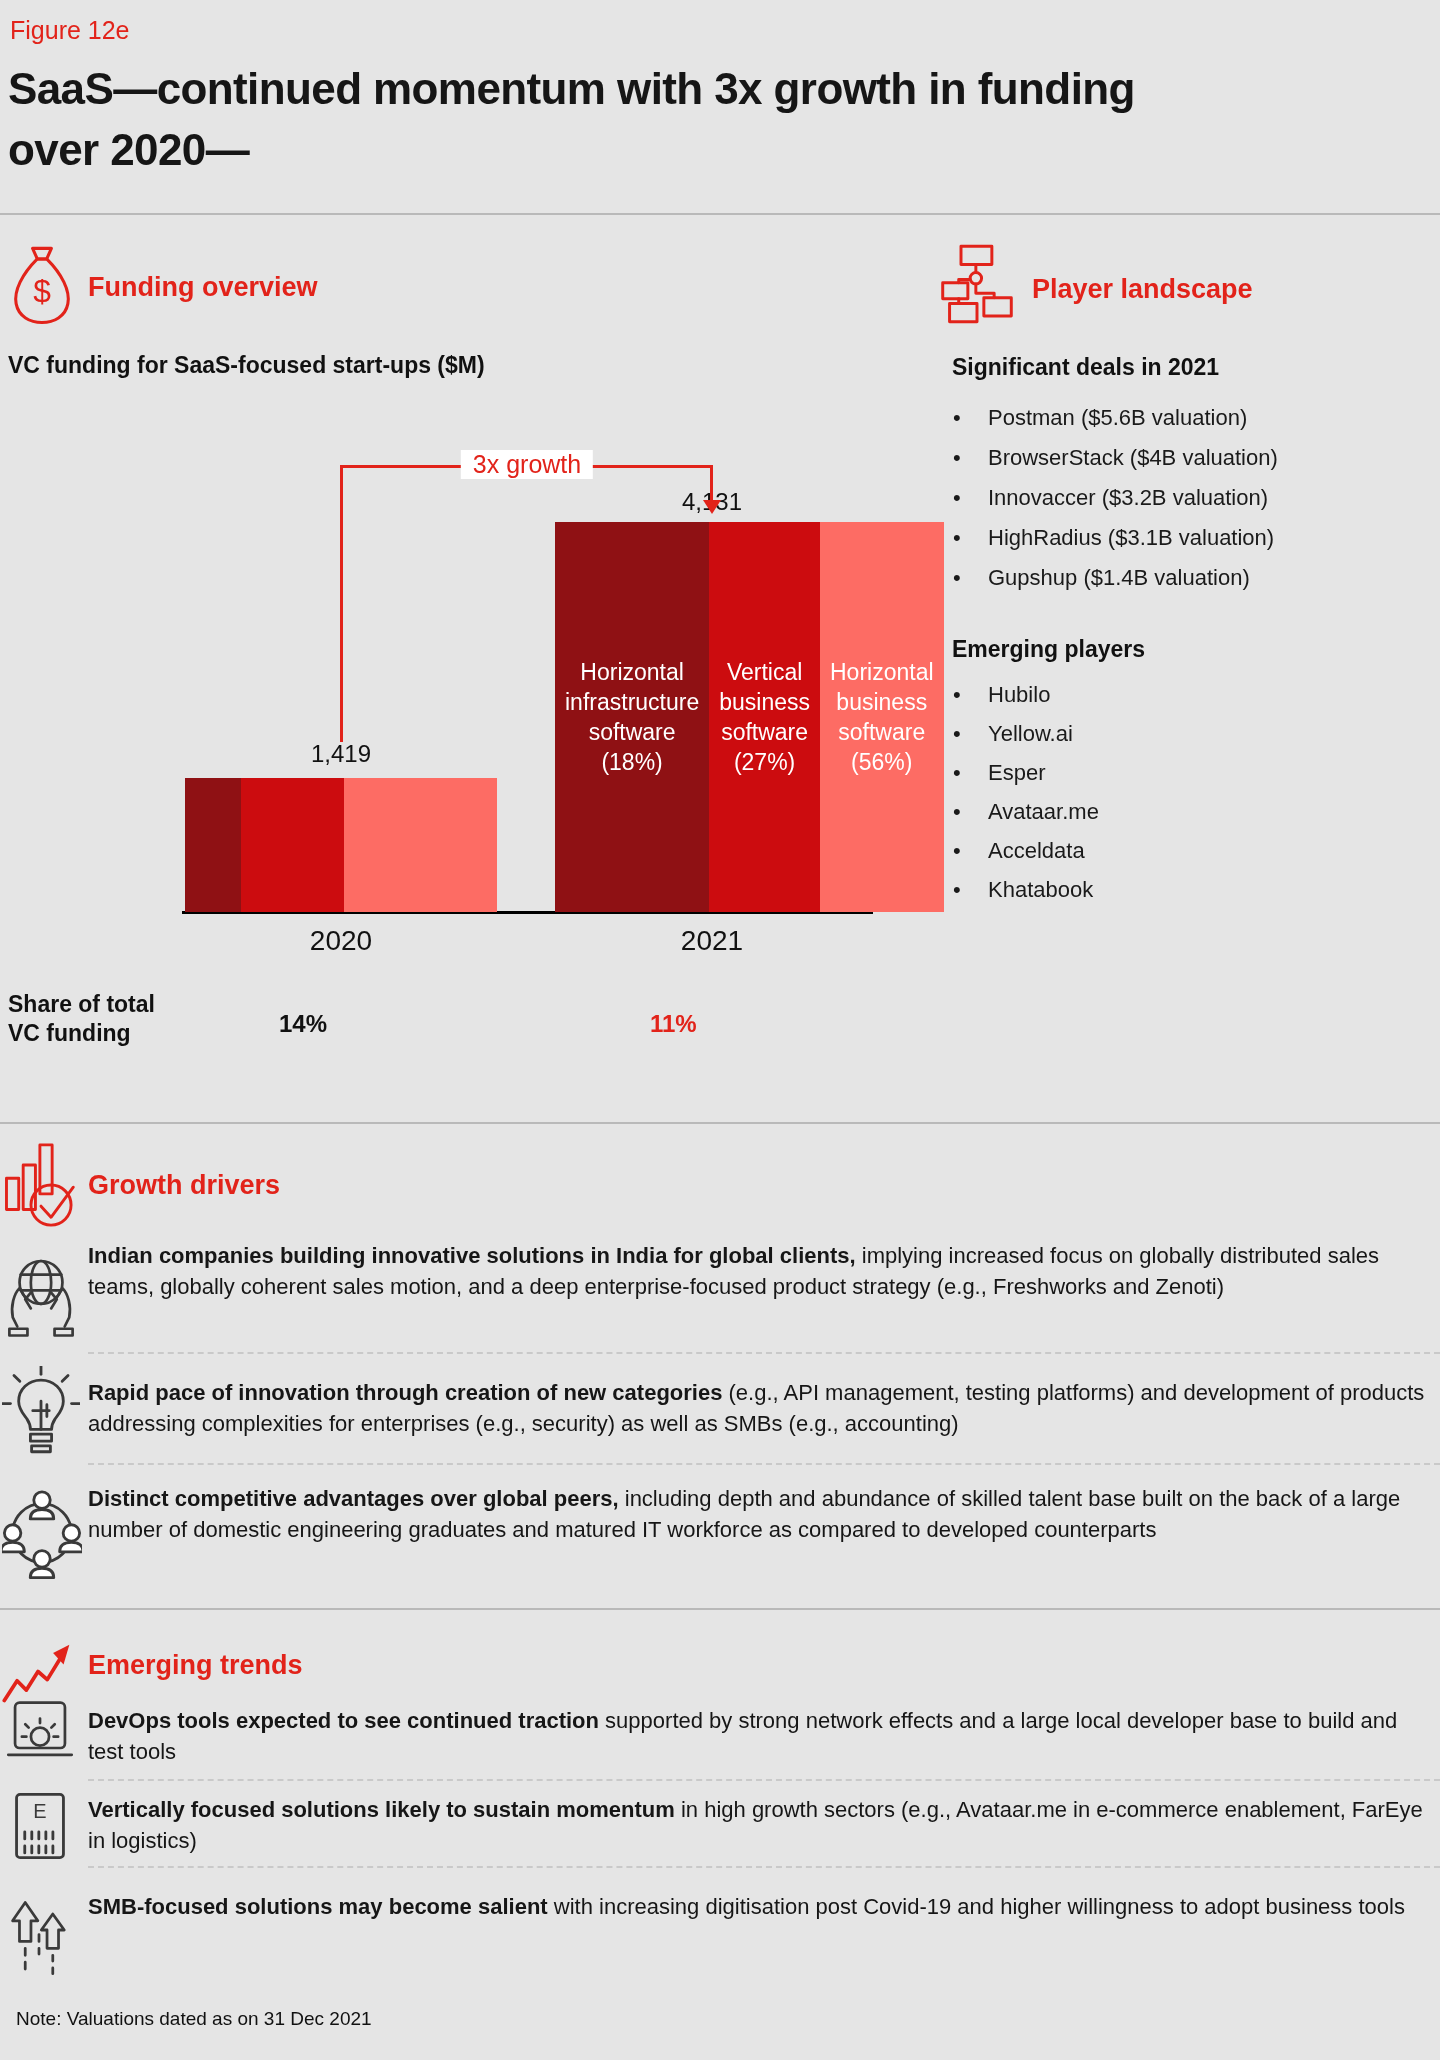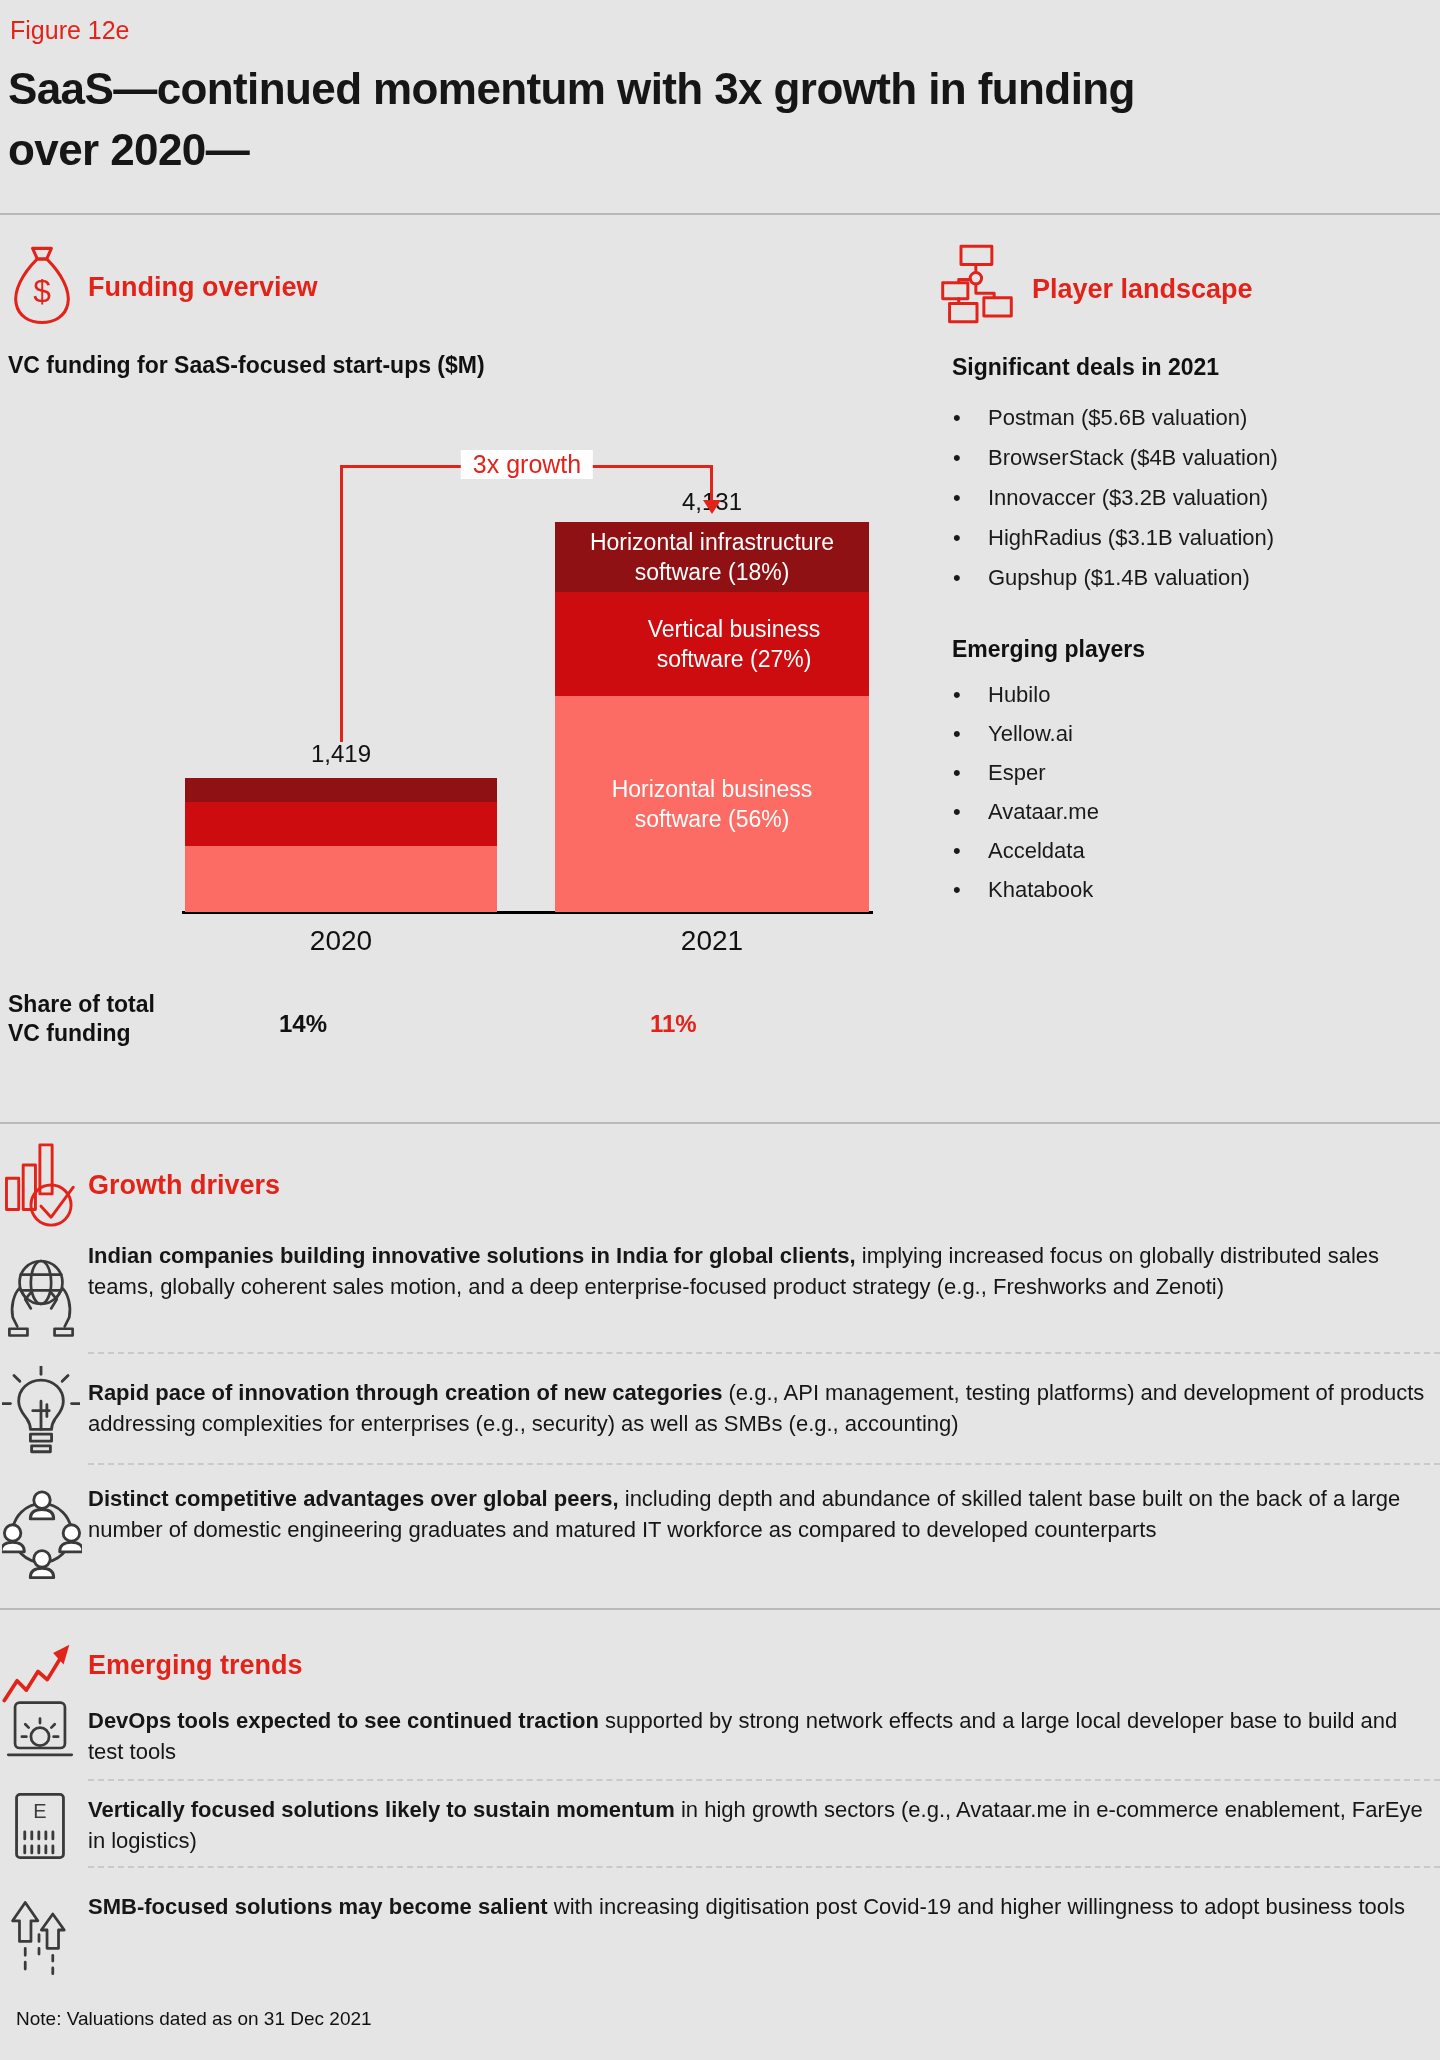--- a/index.html
+++ b/index.html
@@ -15,21 +15,21 @@
   .hr-solid{left:0;width:1440px;height:0;border-top:2px solid #b9b9b9;}
   .hr-dashed{left:88px;width:1352px;height:0;border-top:2px dashed #c9c9c9;}
   .section-heading{font-size:27px;font-weight:bold;color:var(--accent);}
   .sub-heading{font-size:23px;font-weight:bold;color:#111;}
   .body-text{font-size:22px;line-height:31px;color:#161616;width:1348px;}
   .bullet-row{position:absolute;font-size:22px;color:#1a1a1a;}
   .bullet-dot{position:absolute;left:0;top:0;}
   .bullet-txt{position:absolute;left:35px;top:0;width:440px;white-space:nowrap;}
   
   .chart-area{left:0;top:390px;width:940px;height:585px;}
-  .bar{position:absolute;bottom:63px;display:flex;flex-direction:column;z-index:2;}
+  .bar{position:absolute;bottom:63px;display:flex;flex-direction:row;z-index:2;}
   .seg{display:flex;align-items:center;justify-content:center;}
   .seg-label{color:#fff;font-size:23px;line-height:30px;text-align:center;padding:0 10px;}
   .axis{position:absolute;left:182px;top:521px;width:691px;height:3px;background:#000;z-index:1;}
   .total-label{position:absolute;width:160px;text-align:center;font-size:24px;color:#111;}
   .year-label{position:absolute;top:535px;width:160px;text-align:center;font-size:28px;color:#111;}
   .bracket{position:absolute;z-index:3;}
   .bracket-h{left:341px;top:75px;width:372px;border-top:3px solid var(--accent);}
   .bracket-vl{left:340px;top:75px;height:277px;border-left:3px solid var(--accent);}
   .bracket-vr{left:710px;top:75px;height:35px;border-left:3px solid var(--accent);}
   .arrow-head{left:703px;top:110px;width:0;height:0;border-left:9px solid transparent;
@@ -77,21 +77,21 @@
 
     <div id="bar-0" class="bar" style="left: 185px; width: 312px; height: 134px;">
         <div class="seg" style="flex-grow: 18; flex-basis: 0px; background: rgb(143, 17, 20);"></div>
         <div class="seg" style="flex-grow: 33; flex-basis: 0px; background: rgb(204, 12, 15);"></div>
         <div class="seg" style="flex-grow: 49; flex-basis: 0px; background: rgb(253, 108, 100);"></div>
       </div>
     <div id="bar-1" class="bar" style="left: 555px; width: 314px; height: 390px;">
         <div class="seg" style="flex-grow: 18; flex-basis: 0px; background: rgb(143, 17, 20);">
           <div class="seg-label">Horizontal infrastructure software (18%)</div>
         </div>
-        <div class="seg" style="flex-grow: 27; flex-basis: 0px; background: rgb(204, 12, 15); padding-left: 44px;">
+        <div class="seg" style="flex-grow: 27; flex-basis: 0px; background: rgb(204, 12, 15);">
           <div class="seg-label">Vertical business software (27%)</div>
         </div>
         <div class="seg" style="flex-grow: 56; flex-basis: 0px; background: rgb(253, 108, 100);">
           <div class="seg-label">Horizontal business software (56%)</div>
         </div>
       </div>
 
     <div class="axis"></div>
     <div class="year-label" style="left:261px">2020</div>
     <div class="year-label" style="left:632px">2021</div>

